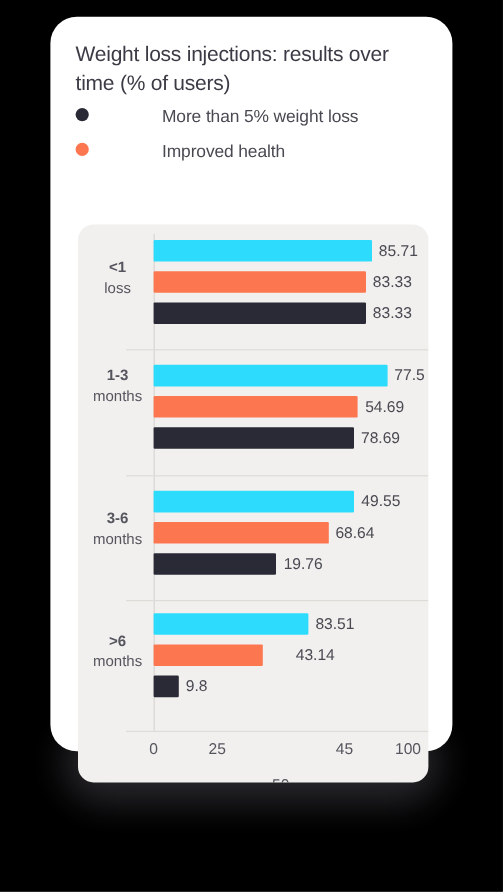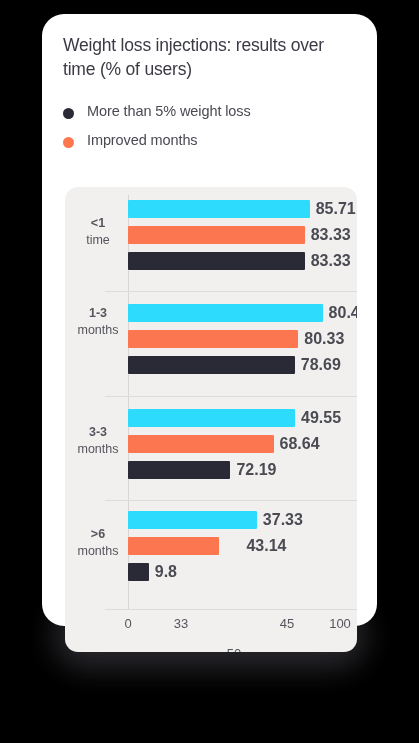--- a/index.html
+++ b/index.html
@@ -52,22 +52,23 @@
     font-weight: 400;
   }
   #legend {
     position: absolute;
     left: 21px;
     top: 76px;
     width: 300px;
   }
   .legend-item {
     display: flex;
-    align-items: flex-end;
+    align-items: flex-start;
     height: 29px;
+    gap: 48px;
   }
   .legend-dot {
     width: 11px;
     height: 11px;
     border-radius: 50%;
     flex: 0 0 auto;
     margin-right: 13px;
   }
   .legend-label {
     font-size: 14.5px;
@@ -115,22 +116,22 @@
 
   .bar {
     position: absolute;
     height: 18px;
     border-radius: 1px;
   }
   .bar-value {
     position: absolute;
     height: 18px;
     line-height: 18px;
-    font-size: 16px;
-    font-weight: 700;
+    font-size: 13px;
+    font-weight: 400;
     color: #4a4a53;
     white-space: nowrap;
   }
 
   
   #axis-line-v {
     position: absolute;
     left: 63px;
     top: 8px;
     width: 1px;
@@ -163,82 +164,82 @@
 
   <div id="chart-title">Weight loss injections: results over time (% of users)</div>
 
   <div id="legend">
     <div class="legend-item">
       <span class="legend-dot" style="background:#2a2a36"></span>
       <span class="legend-label">More than 5% weight loss</span>
     </div>
     <div class="legend-item">
       <span class="legend-dot" style="background:#fc7750"></span>
-      <span class="legend-label">Improved months</span>
+      <span class="legend-label">Improved health</span>
     </div>
   </div>
 
   <div id="plot-panel">
     <div id="axis-line-v"></div>
     <div id="groups-layer">
         <div class="group" style="top: 13px; height: 70px;">
           <div class="cat-label" style="top: 15px;">
             <span class="l1">&lt;1</span>
-            <span class="l2">time</span>
+            <span class="l2">loss</span>
           </div>
           <div class="bar" style="left: 63px; top: 0px; width: 181.705px; background: rgb(45, 220, 252);"></div>
           <div class="bar-value" style="left: 250.705px; top: 0px;">85.71</div>
           <div class="bar" style="left: 63px; top: 26px; width: 176.66px; background: rgb(252, 119, 80);"></div>
           <div class="bar-value" style="left: 245.66px; top: 26px;">83.33</div>
           <div class="bar" style="left: 63px; top: 52px; width: 176.66px; background: rgb(42, 42, 54);"></div>
           <div class="bar-value" style="left: 245.66px; top: 52px;">83.33</div>
         </div>
         <div class="group" style="top: 117px; height: 70px;">
           <div class="cat-label" style="top: 1px;">
             <span class="l1">1-3</span>
             <span class="l2">months</span>
           </div>
           <div class="bar" style="left: 63px; top: 0px; width: 194.616px; background: rgb(45, 220, 252);"></div>
-          <div class="bar-value" style="left: 263.616px; top: 0px;">80.4</div>
+          <div class="bar-value" style="left: 263.616px; top: 0px;">77.5</div>
           <div class="bar" style="left: 63px; top: 26px; width: 170.3px; background: rgb(252, 119, 80);"></div>
-          <div class="bar-value" style="left: 239.3px; top: 26px;">80.33</div>
+          <div class="bar-value" style="left: 239.3px; top: 26px;">54.69</div>
           <div class="bar" style="left: 63px; top: 52px; width: 166.823px; background: rgb(42, 42, 54);"></div>
           <div class="bar-value" style="left: 235.823px; top: 52px;">78.69</div>
         </div>
         <div class="group" style="top: 222px; height: 70px;">
           <div class="cat-label" style="top: 15px;">
-            <span class="l1">3-3</span>
+            <span class="l1">3-6</span>
             <span class="l2">months</span>
           </div>
           <div class="bar" style="left: 63px; top: 0px; width: 167.077px; background: rgb(45, 220, 252);"></div>
           <div class="bar-value" style="left: 236.077px; top: 0px;">49.55</div>
           <div class="bar" style="left: 63px; top: 26px; width: 145.517px; background: rgb(252, 119, 80);"></div>
           <div class="bar-value" style="left: 214.517px; top: 26px;">68.64</div>
           <div class="bar" style="left: 63px; top: 52px; width: 102.417px; background: rgb(42, 42, 54);"></div>
-          <div class="bar-value" style="left: 171.417px; top: 52px;">72.19</div>
+          <div class="bar-value" style="left: 171.417px; top: 52px;">19.76</div>
         </div>
         <div class="group" style="top: 324px; height: 70px;">
           <div class="cat-label" style="top: 15px;">
             <span class="l1">&gt;6</span>
             <span class="l2">months</span>
           </div>
           <div class="bar" style="left: 63px; top: 0px; width: 128.854px; background: rgb(45, 220, 252);"></div>
-          <div class="bar-value" style="left: 197.854px; top: 0px;">37.33</div>
+          <div class="bar-value" style="left: 197.854px; top: 0px;">83.51</div>
           <div class="bar" style="left: 63px; top: 26px; width: 91.4568px; background: rgb(252, 119, 80);"></div>
           <div class="bar-value" style="left: 160.457px; top: 26px; margin-left: 21px;">43.14</div>
           <div class="bar" style="left: 63px; top: 52px; width: 20.776px; background: rgb(42, 42, 54);"></div>
           <div class="bar-value" style="left: 89.776px; top: 52px;">9.8</div>
         </div>
         <div class="group-sep" style="top: 104px;"></div>
         <div class="group-sep" style="top: 209px;"></div>
         <div class="group-sep" style="top: 313px;"></div>
       </div>
     <div id="axis-line-h"></div>
     <div id="xticks-layer">
         <div class="tick-label" style="left: 63px;">0</div>
-        <div class="tick-label" style="left: 116px;">33</div>
+        <div class="tick-label" style="left: 116px;">25</div>
         <div class="tick-label" style="left: 169px; margin-top: 30px;">50</div>
         <div class="tick-label" style="left: 222px;">45</div>
         <div class="tick-label" style="left: 275px;">100</div>
       </div>
   </div>
 
 </div>
 
 </body></html>

